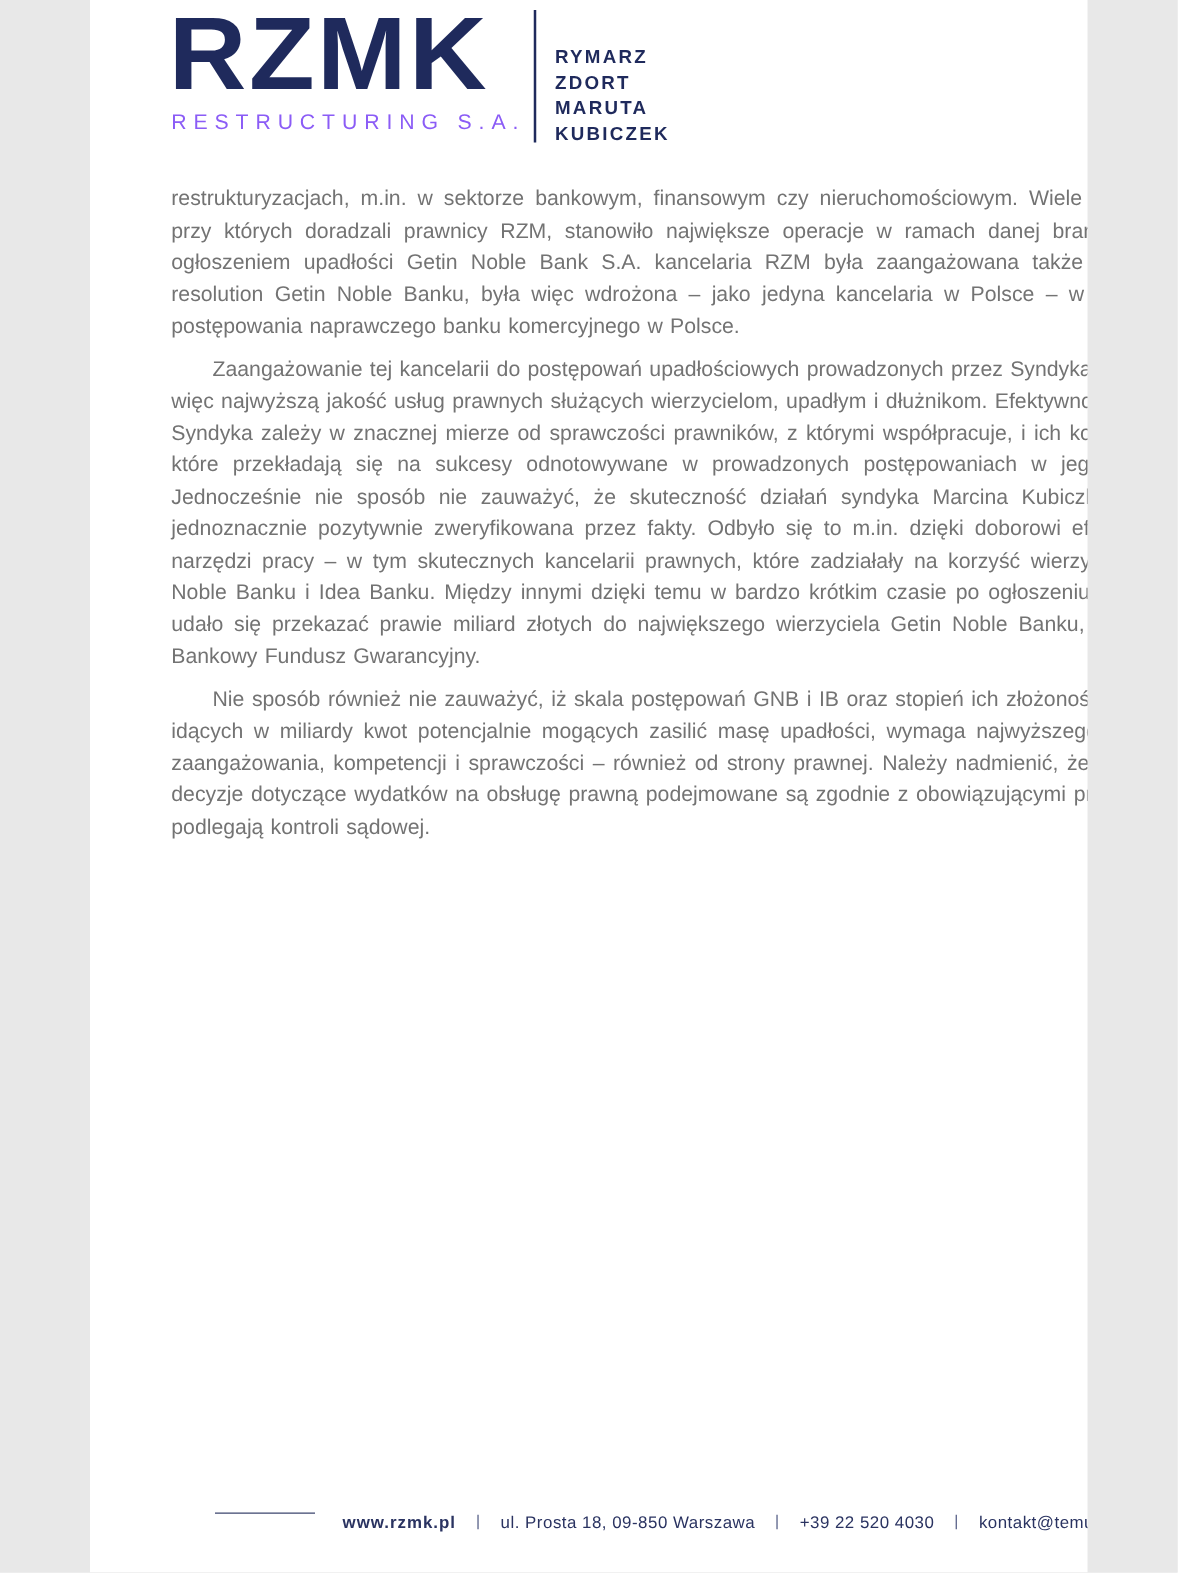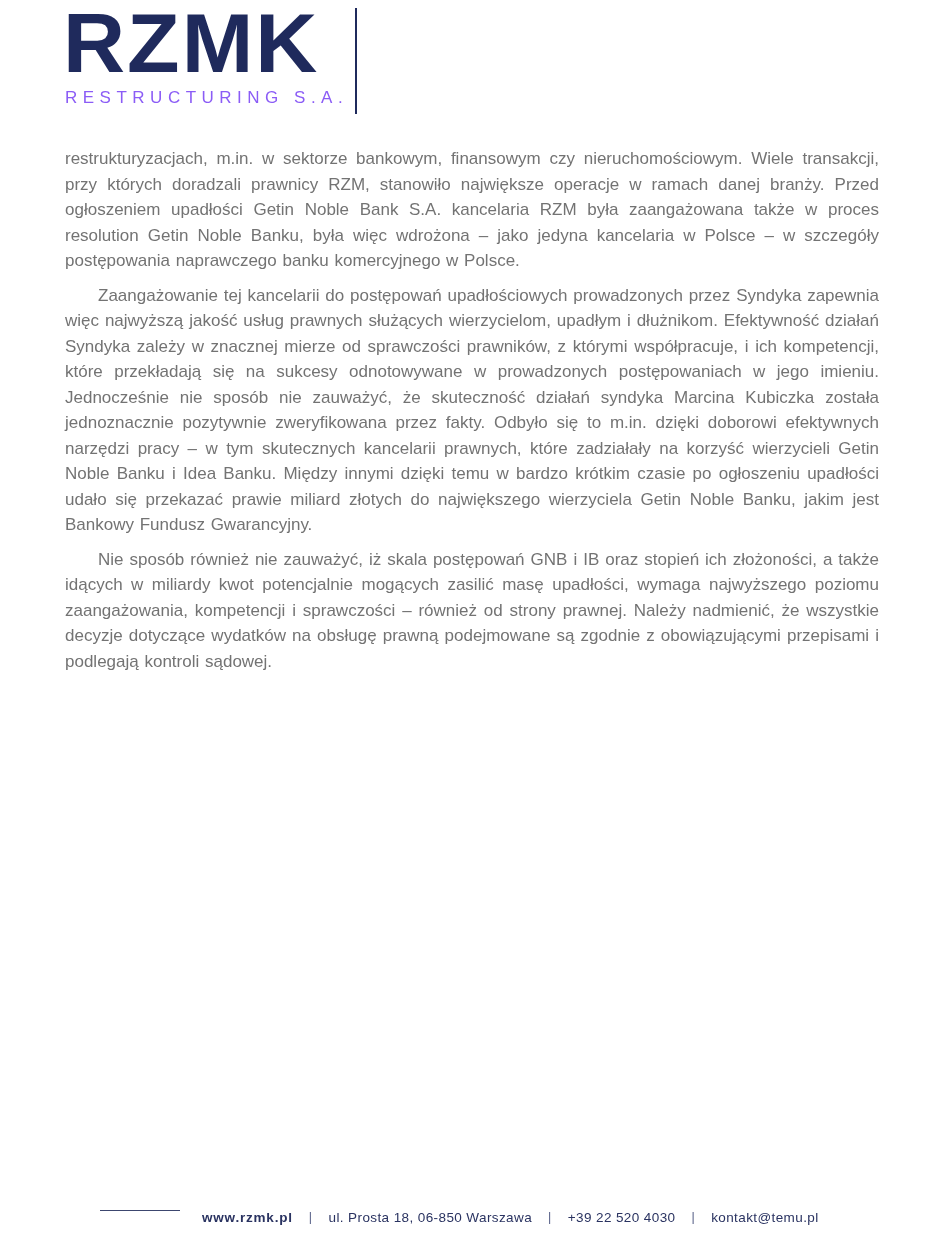--- a/index.html
+++ b/index.html
@@ -1,20 +1,20 @@
 <!DOCTYPE html>
 <html lang="pl"><head>
 <meta charset="utf-8">
 <style>
   * { margin: 0; padding: 0; box-sizing: border-box; }
   html, body { background: #e8e8e8; }
   body { font-family: "Liberation Sans", sans-serif; }
   .page {
     position: relative;
-    width: 942px;
+    width: 798px;
     height: 1258px;
     margin: 0 auto;
     background: #ffffff;
     overflow: hidden;
   }
 
   
   .logo-block { position: absolute; top: 0; left: 0; width: 942px; height: 130px; }
   .logo-wordmark {
     position: absolute;
@@ -97,32 +97,38 @@
 </style>
 </head>
 <body>
 
 <div class="page">
 
   <div class="logo-block">
     <div class="logo-wordmark">RZMK</div>
     <div class="logo-subtitle">RESTRUCTURING S.A.</div>
     <div class="logo-divider"></div>
+    <div class="firm-name">
+      <div>RYMARZ</div>
+      <div>ZDORT</div>
+      <div>MARUTA</div>
+      <div>KUBICZEK</div>
+    </div>
   </div>
 
   <div class="content">
     <p>restrukturyzacjach, m.in. w sektorze bankowym, finansowym czy nieruchomościowym. Wiele transakcji, przy których doradzali prawnicy RZM, stanowiło największe operacje w ramach danej branży. Przed ogłoszeniem upadłości Getin Noble Bank S.A. kancelaria RZM była zaangażowana także w proces resolution Getin Noble Banku, była więc wdrożona – jako jedyna kancelaria w Polsce – w szczegóły postępowania naprawczego banku komercyjnego w Polsce.</p>
     <p class="indent">Zaangażowanie tej kancelarii do postępowań upadłościowych prowadzonych przez Syndyka zapewnia więc najwyższą jakość usług prawnych służących wierzycielom, upadłym i dłużnikom. Efektywność działań Syndyka zależy w znacznej mierze od sprawczości prawników, z którymi współpracuje, i ich kompetencji, które przekładają się na sukcesy odnotowywane w prowadzonych postępowaniach w jego imieniu. Jednocześnie nie sposób nie zauważyć, że skuteczność działań syndyka Marcina Kubiczka została jednoznacznie pozytywnie zweryfikowana przez fakty. Odbyło się to m.in. dzięki doborowi efektywnych narzędzi pracy – w tym skutecznych kancelarii prawnych, które zadziałały na korzyść wierzycieli Getin Noble Banku i Idea Banku. Między innymi dzięki temu w bardzo krótkim czasie po ogłoszeniu upadłości udało się przekazać prawie miliard złotych do największego wierzyciela Getin Noble Banku, jakim jest Bankowy Fundusz Gwarancyjny.</p>
     <p class="indent">Nie sposób również nie zauważyć, iż skala postępowań GNB i IB oraz stopień ich złożoności, a także idących w miliardy kwot potencjalnie mogących zasilić masę upadłości, wymaga najwyższego poziomu zaangażowania, kompetencji i sprawczości – również od strony prawnej. Należy nadmienić, że wszystkie decyzje dotyczące wydatków na obsługę prawną podejmowane są zgodnie z obowiązującymi przepisami i podlegają kontroli sądowej.</p>
   </div>
 
   <div class="footer">
     <div class="footer-rule"></div>
     <span class="footer-item footer-website">www.rzmk.pl</span>
     <span class="footer-sep">|</span>
-    <span class="footer-item">ul. Prosta 18, 06-850 Warszawa</span>
+    <span class="footer-item">ul. Prosta 18, 09-850 Warszawa</span>
     <span class="footer-sep">|</span>
     <span class="footer-item">+39 22 520 4030</span>
     <span class="footer-sep">|</span>
     <span class="footer-item">kontakt@temu.pl</span>
   </div>
 
 </div>
 
 </body></html>

